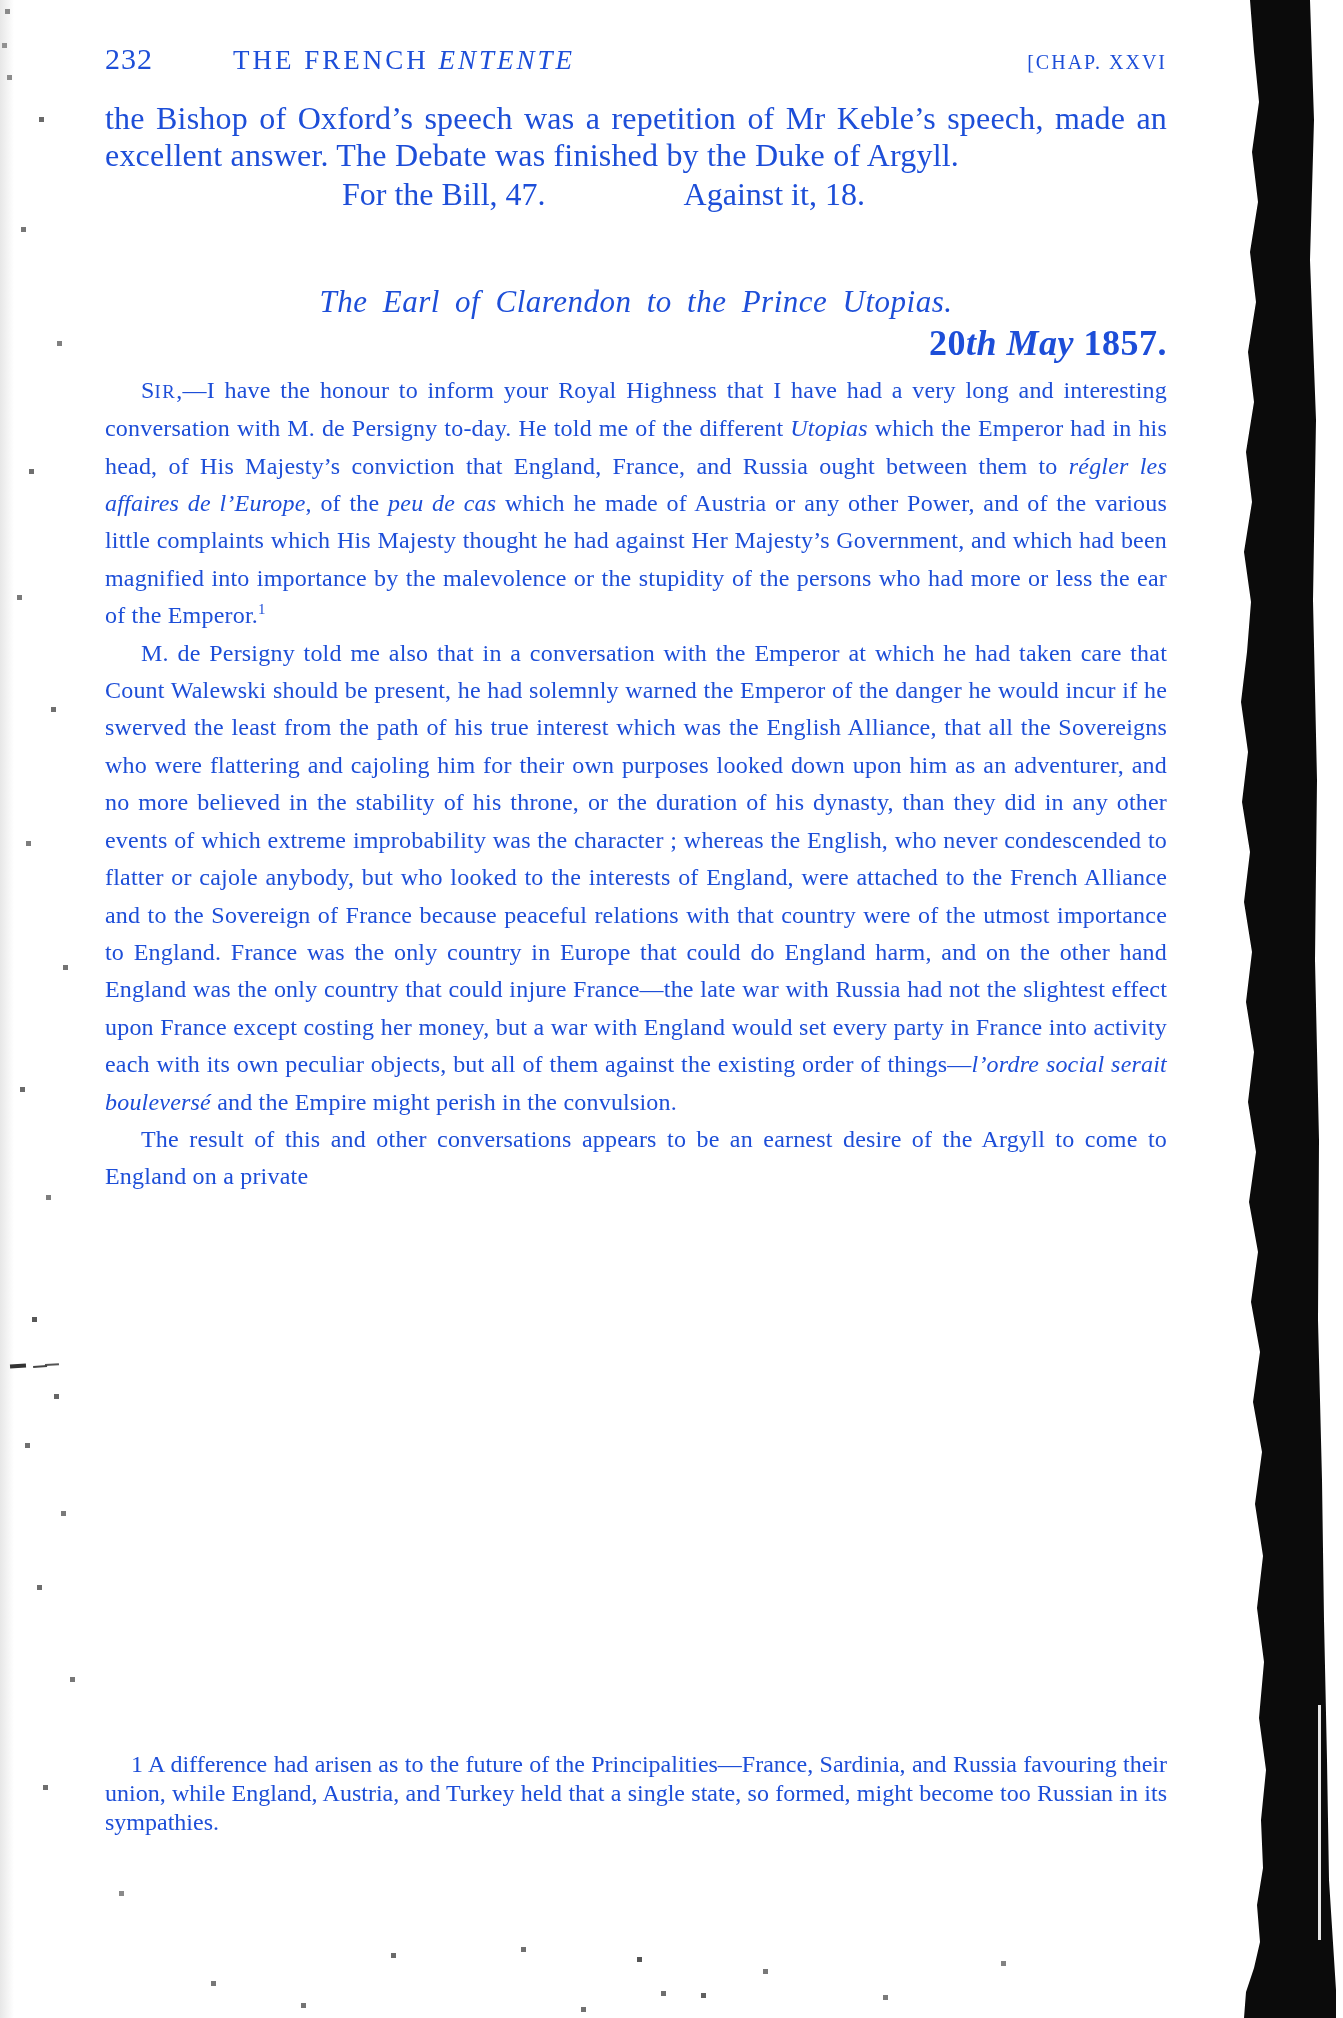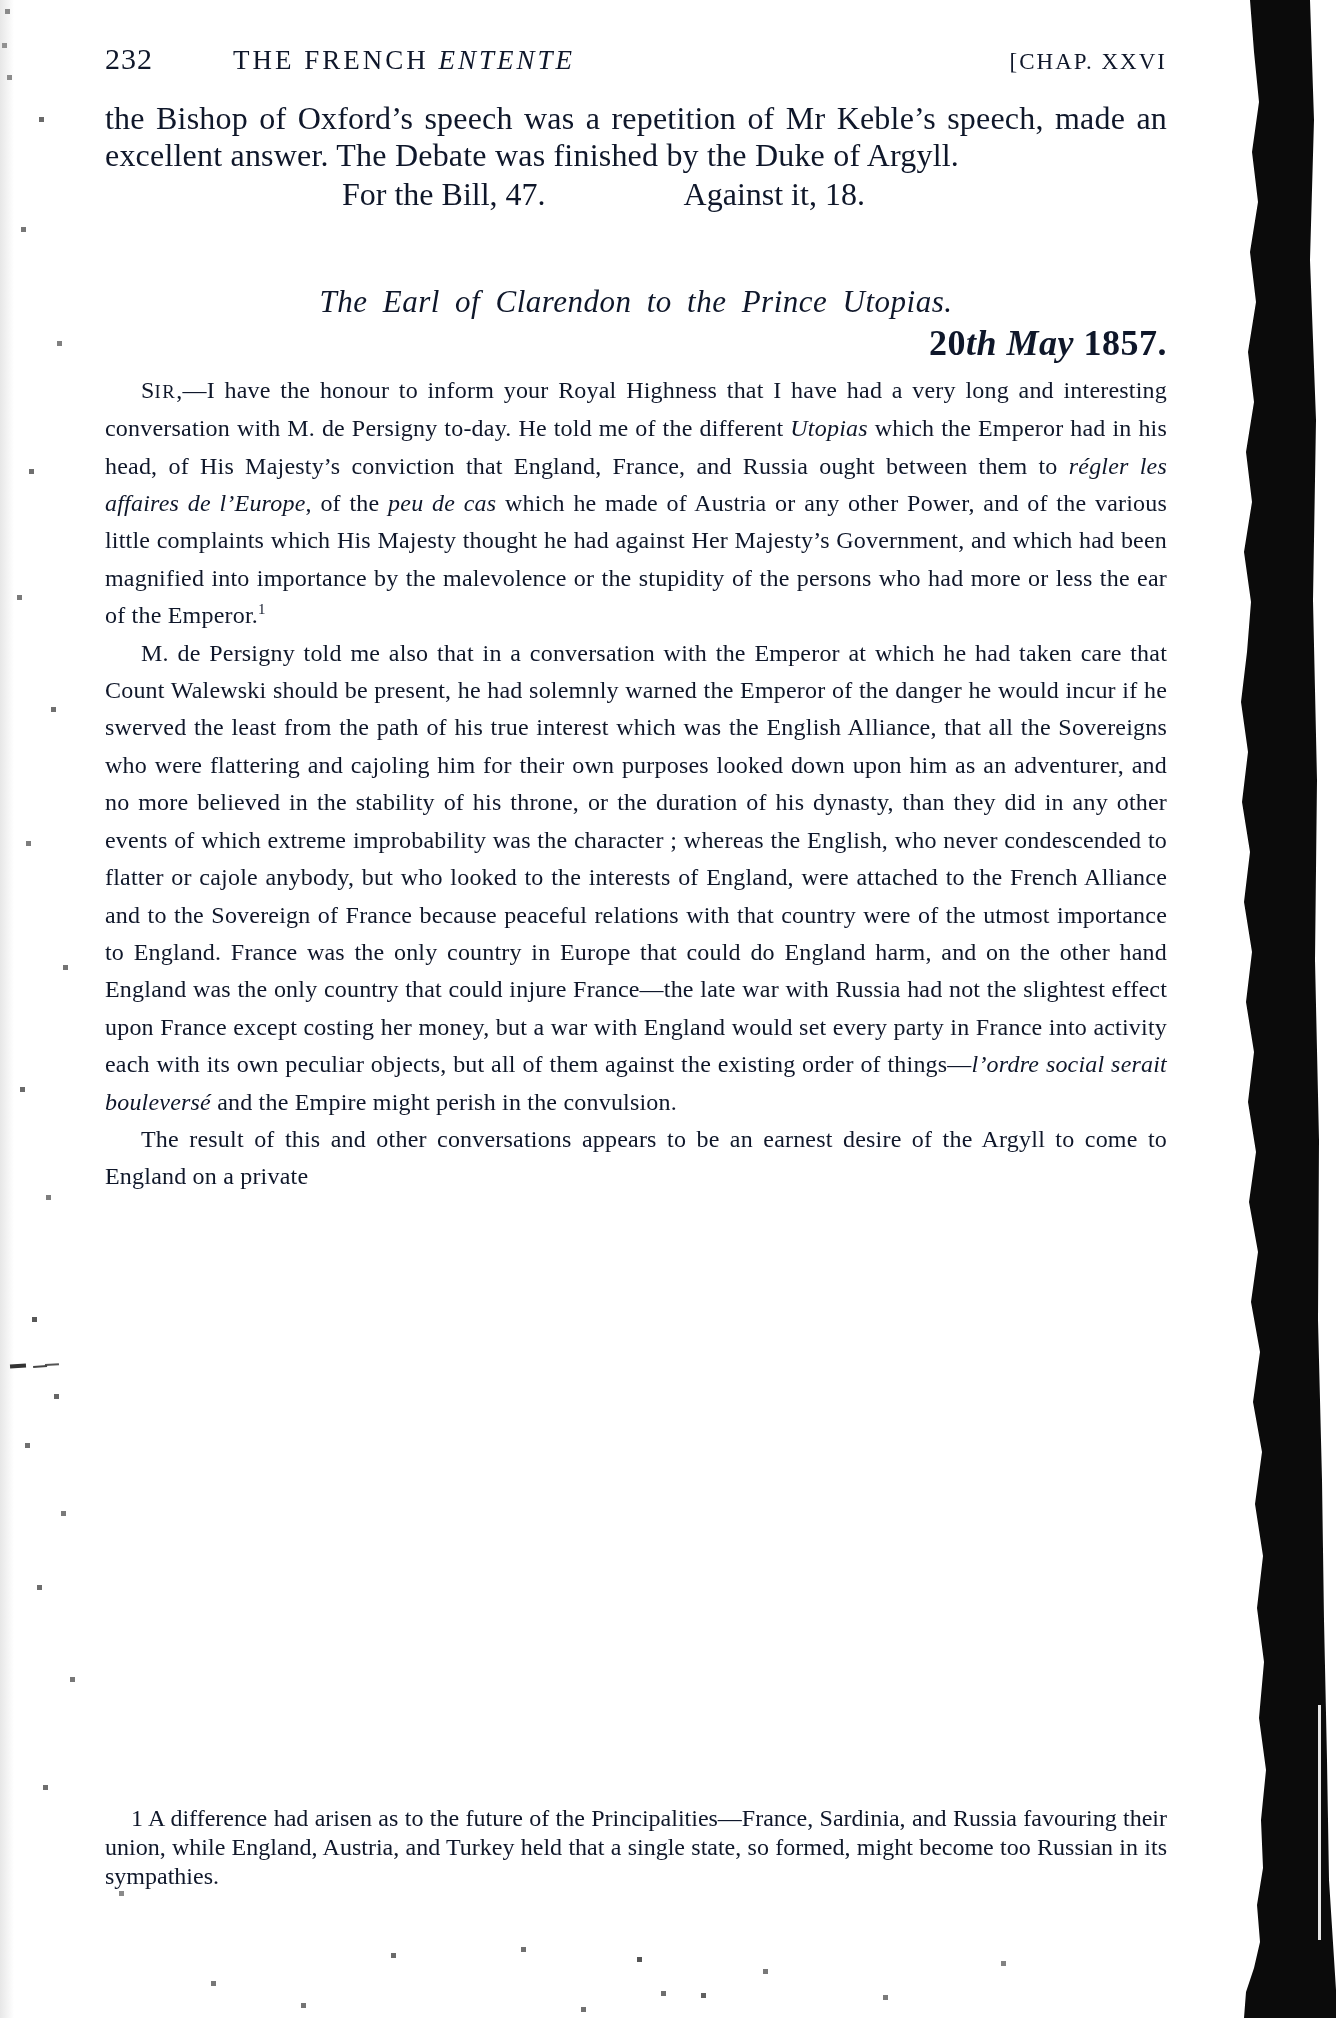--- a/index.html
+++ b/index.html
@@ -2,21 +2,21 @@
 <html><head>
 <meta charset="utf-8">
 <style>
   html,body{margin:0;padding:0;background:#e8e8e8;}
   .page{
     position:relative;
     width:1343px;height:2018px;
     background:#ffffff;
     overflow:hidden;
     font-family:"Liberation Serif", serif;
-    color:#0f172a;
+    color:#1d4ed8;
   }
   .content{
     position:absolute;
     left:105px;top:0;
     width:1062px;
   }
   
   .header-row{
     display:flex;
     align-items:baseline;
@@ -26,21 +26,21 @@
   .page-number{font-size:30px;letter-spacing:1px;}
   .running-title{
     margin-left:80px;
     font-size:27px;
     letter-spacing:3px;
     white-space:nowrap;
   }
   .running-title .t-italic{font-style:italic;}
   .chapter-label{
     margin-left:auto;
-    font-size:23px;
+    font-size:20px;
     letter-spacing:2px;
     white-space:nowrap;
   }
   
   .opening-para{
     margin-top:20px;
     font-size:32px;
     line-height:37.4px;
     text-align:justify;
     letter-spacing:0.2px;
@@ -76,21 +76,21 @@
     text-align:justify;
     letter-spacing:0.2px;
     text-indent:36px;
     margin:0;
   }
   .run-i{font-style:italic;}
   .run-sc{font-size:0.78em;letter-spacing:1.5px;}
   .run-sup{font-size:0.62em;vertical-align:super;line-height:0;}
   .footnote{
     position:absolute;
-    left:105px;top:1804px;
+    left:105px;top:1750px;
     width:1062px;
     font-size:24px;
     line-height:29px;
     text-align:justify;
     text-indent:26px;
   }
   
   .scan-band{
     position:absolute;
     left:1236px;top:0;

